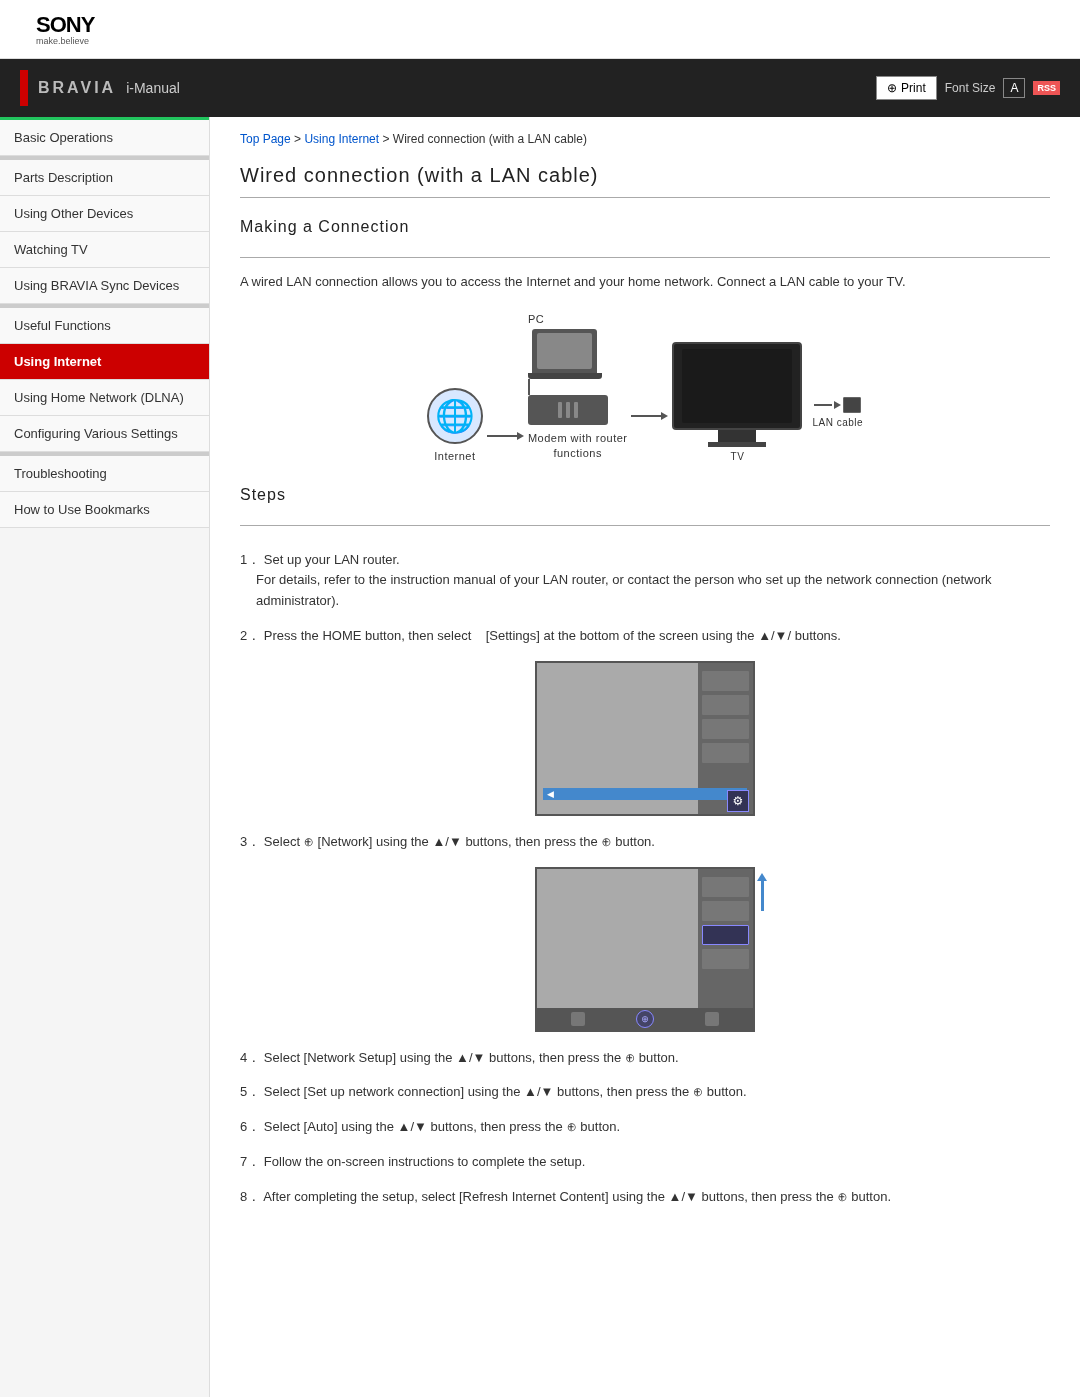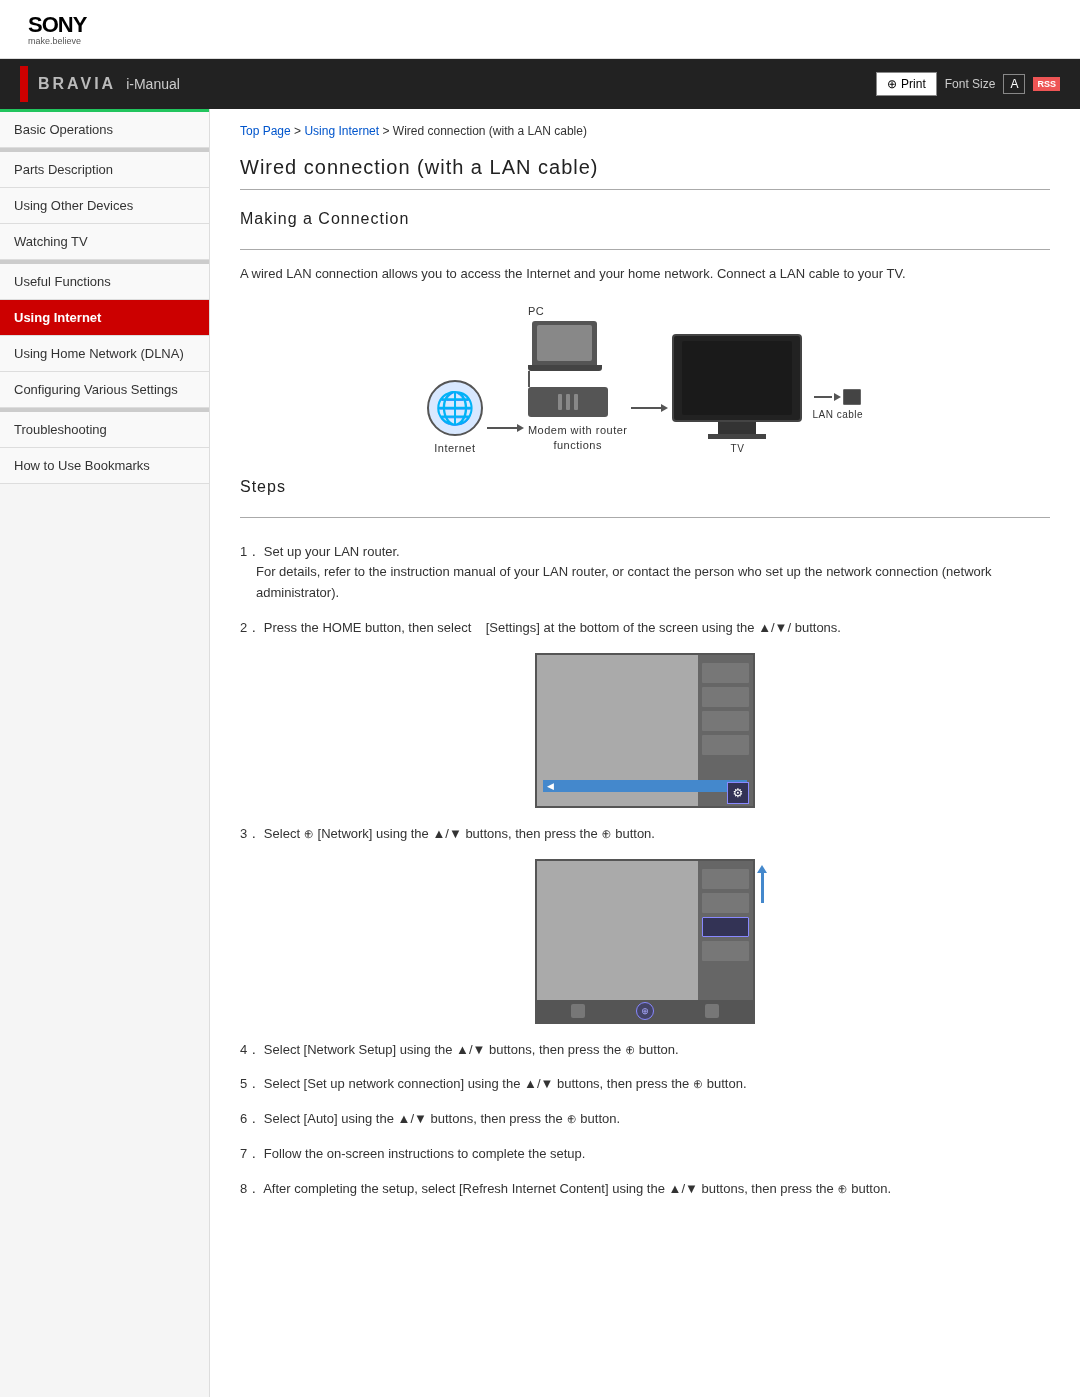--- a/index.html
+++ b/index.html
@@ -1,23 +1,23 @@
 <!DOCTYPE html>
 <html><head>
   <meta charset="utf-8">
   <style>
     * { margin: 0; padding: 0; box-sizing: border-box; }
     body { font-family: Arial, sans-serif; font-size: 13px; background: #f0f0f0; color: #333; width: 1080px; min-height: 1397px; }
 
     
-    .top-bar { background: #fff; padding: 12px 28px; display: flex; align-items: center; border-bottom: 1px solid #ddd; }
+    .top-bar { background: #fff; padding: 12px 36px; display: flex; align-items: center; border-bottom: 1px solid #ddd; }
     .sony-logo { font-size: 22px; font-weight: 900; letter-spacing: -1px; color: #000; font-family: 'Arial Black', sans-serif; }
     .sony-tagline { font-size: 9px; color: #555; display: block; margin-top: -2px; }
 
-    .header-bar { background: #222; display: flex; align-items: center; padding: 0 20px; height: 50px; }
+    .header-bar { background: #222; display: flex; align-items: center; padding: 0 20px; height: 58px; }
     .red-accent { width: 8px; height: 36px; background: #c00; margin-right: 10px; }
     .bravia-text { color: #bbb; font-size: 16px; font-weight: bold; letter-spacing: 3px; margin-right: 10px; }
     .imanual-text { color: #ccc; font-size: 14px; }
     .header-right { margin-left: auto; display: flex; align-items: center; gap: 8px; }
     .print-btn { background: #fff; border: 1px solid #888; padding: 4px 10px; font-size: 12px; cursor: pointer; display: flex; align-items: center; gap: 4px; }
     .font-size-label { color: #ccc; font-size: 12px; }
     .font-size-a { border: 1px solid #888; color: #fff; padding: 2px 6px; font-size: 12px; }
     .rss-badge { background: #e55; color: #fff; font-size: 9px; padding: 2px 4px; font-weight: bold; }
 
     
@@ -79,20 +79,23 @@
     <div class="sidebar-section-divider"></div>
     <div class="sidebar-item">
       <span>Parts Description</span>
     </div>
     <div class="sidebar-item">
       <span>Using Other Devices</span>
     </div>
     <div class="sidebar-item">
       <span>Watching TV</span>
     </div>
+    <div class="sidebar-item">
+      <span>Using  BRAVIA  Sync Devices</span>
+    </div>
     <div class="sidebar-section-divider"></div>
     <div class="sidebar-item">
       <span>Useful Functions</span>
     </div>
     <div class="sidebar-item active">
       <span>Using Internet</span>
     </div>
     <div class="sidebar-item">
       <span>Using Home Network (DLNA)</span>
     </div>

